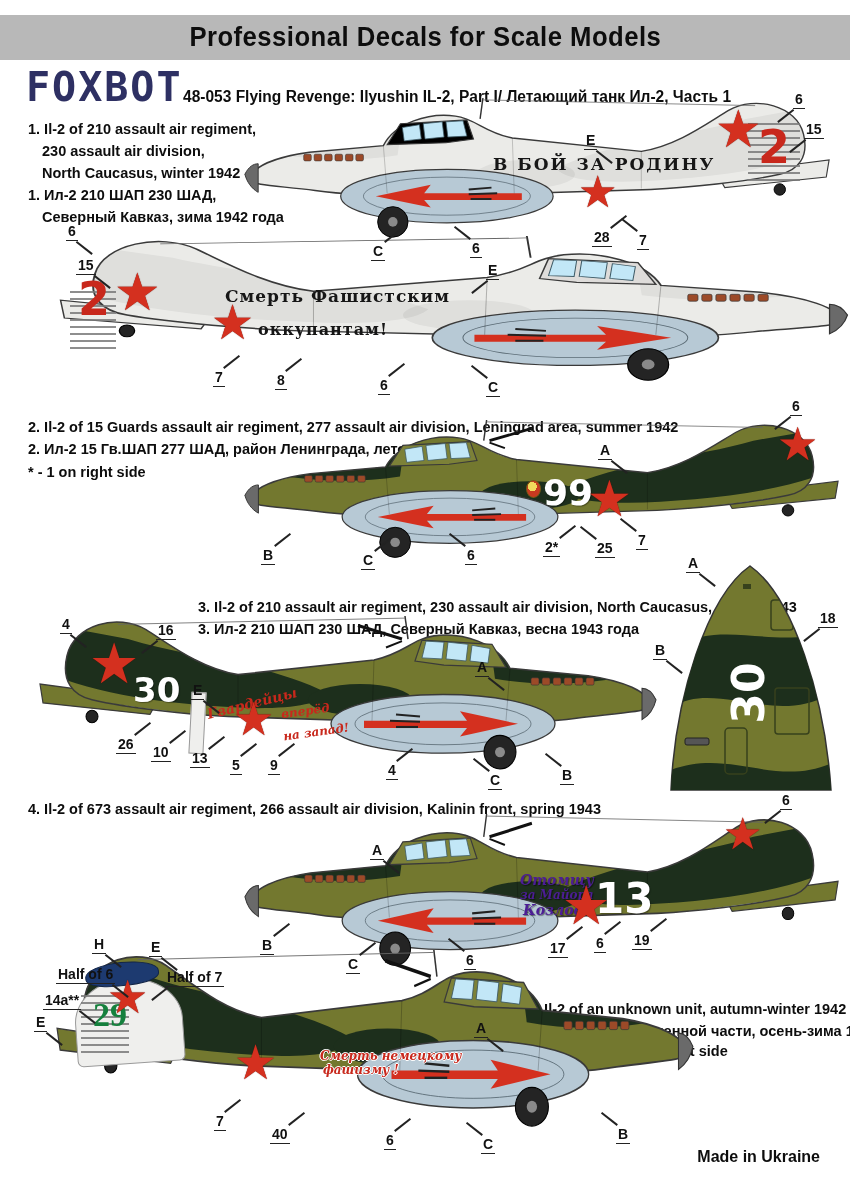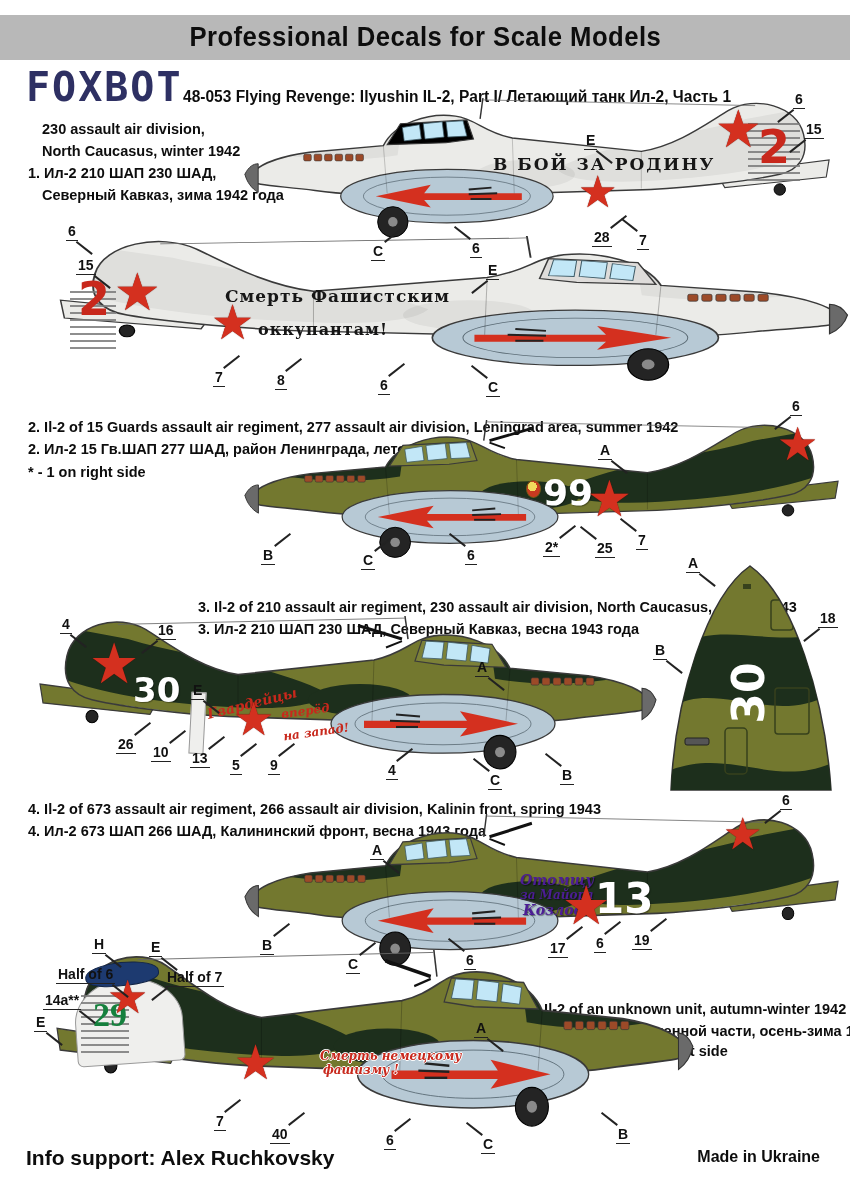--- a/index.html
+++ b/index.html
@@ -105,37 +105,37 @@
 
 <div class="page">
 
   <div class="banner">
     <span class="banner-text">Professional Decals for Scale Models</span>
   </div>
   <div class="logo">FOXBOT</div>
   <div class="sheet-title">48-053 Flying Revenge: Ilyushin IL-2, Part I/ Летающий танк Ил-2, Часть 1</div>
 
   <div class="cap" style="left:28px;top:118px">
+    <div>1. Il-2 of 210 assault air regiment,</div>
     <div class="ind">230 assault air division,</div>
     <div class="ind">North Caucasus, winter 1942</div>
     <div>1. Ил-2 210 ШАП 230 ШАД,</div>
     <div class="ind">Северный Кавказ, зима 1942 года</div>
   </div>
   <div class="cap" style="left:28px;top:416px">
     <div>2. Il-2 of 15 Guards assault air regiment, 277 assault air division, Leningrad area, summer 1942</div>
     <div>2. Ил-2 15 Гв.ШАП 277 ШАД, район Ленинграда, лето 1942 года</div>
   </div>
   <div class="note" style="left:28px;top:464px">* - 1 on right side</div>
   <div class="cap" style="left:198px;top:596px">
     <div>3. Il-2 of 210 assault air regiment, 230 assault air division, North Caucasus, spring 1943</div>
     <div>3. Ил-2 210 ШАП 230 ШАД, Северный Кавказ, весна 1943 года</div>
   </div>
   <div class="cap" style="left:28px;top:798px">
     <div>4. Il-2 of 673 assault air regiment, 266 assault air division, Kalinin front, spring 1943</div>
-    <div>4. Ил-2 673 ШАП 266 ШАД, Калининский фронт, весна 1943 года</div>
   </div>
   <div class="cap" style="left:528px;top:998px">
     <div>5. Il-2 of an unknown unit, autumn-winter 1942</div>
     <div>5. Ил-2 неустановленной части, осень-зима 1942 года</div>
   </div>
   <div class="note" style="left:598px;top:1043px">** - 14b on left side</div>
 
   <div class="plane-box" style="left:243px;top:98px;width:588px;height:162px">
     <svg class="plane" viewBox="0 0 620 170" preserveAspectRatio="none" style="--base:#ebebe8;--belly:#b7c9d5;--patch:rgba(0,0,0,.05);--cfr:#dedeb c;--gunop:0">
         <use href="#il2art"></use>
@@ -286,16 +286,15 @@
   <span class="co dl" style="left:165px;top:970px">Half of 7</span>
   <span class="co dr" style="left:43px;top:993px">14a**</span>
   <span class="co dr" style="left:34px;top:1015px">E</span>
   <span class="co ur" style="left:214px;top:1114px">7</span>
   <span class="co ur" style="left:270px;top:1127px">40</span>
   <span class="co ur" style="left:384px;top:1133px">6</span>
   <span class="co ul" style="left:481px;top:1137px">C</span>
   <span class="co dr" style="left:474px;top:1021px">A</span>
   <span class="co ul" style="left:616px;top:1127px">B</span>
 
-  <div class="footer-left">Info support: Alex Ruchkovsky</div>
   <div class="footer-right">Made in Ukraine</div>
 
 </div>
 
 </body></html>

